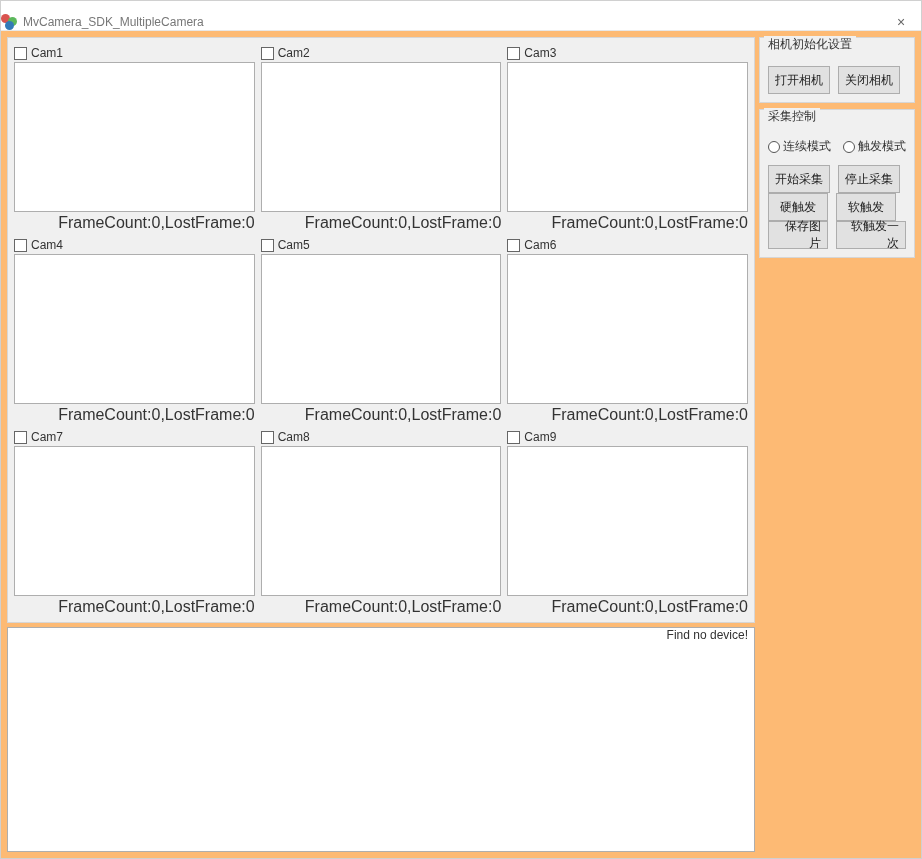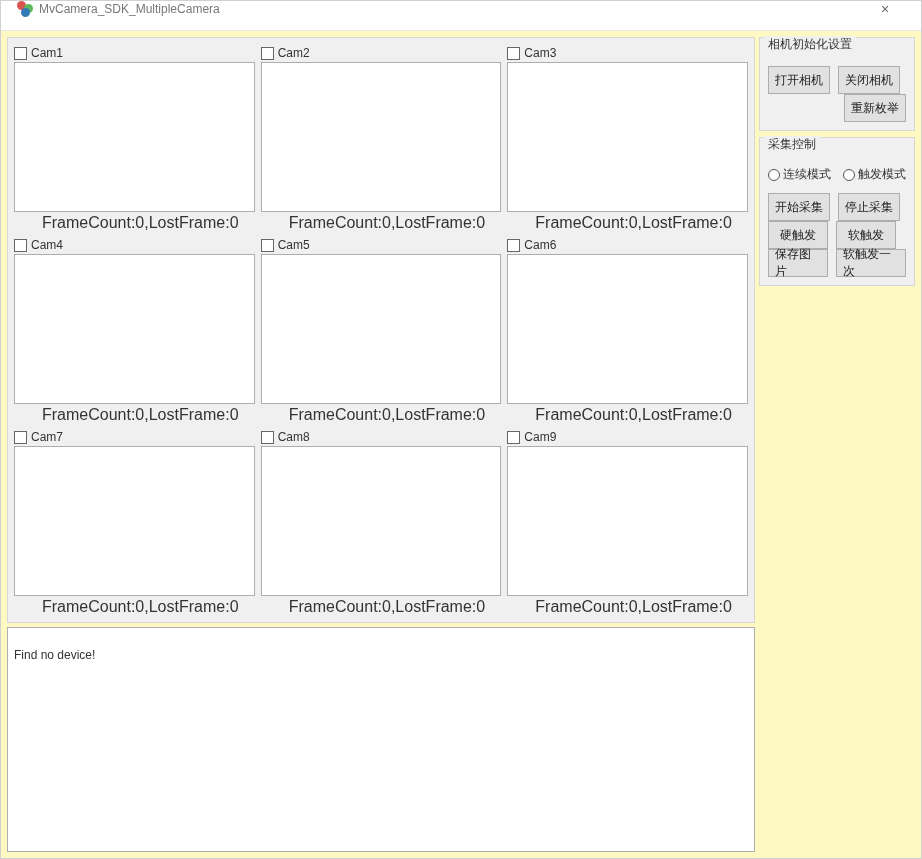--- a/index.html
+++ b/index.html
@@ -1,37 +1,37 @@
 <!DOCTYPE html>
 <html><head>
 <meta charset="utf-8">
 <style>
   * { box-sizing: border-box; }
   body { margin:0; font-family: "Microsoft YaHei", "Segoe UI", Tahoma, sans-serif; font-size:12px; background:#fff; color:#333; }
   .window { width:922px; height:859px; border:1px solid #d0d0d0; background:#fff; position:relative; }
-  .titlebar { height:30px; border-bottom:1px solid #e8e8e8; display:flex; align-items:flex-start; padding:0 16px; justify-content:space-between; }
+  .titlebar { height:30px; border-bottom:1px solid #e8e8e8; display:flex; align-items:flex-end; padding:0 0; justify-content:space-between; }
   .t-left { display:flex; align-items:center; gap:6px; color:#777; font-size:12px; }
   .t-icon { position:relative; width:16px; height:16px; }
   .t-icon span { position:absolute; width:9px; height:9px; border-radius:50%; }
   .ti-r { background:#d9534f; left:0; top:0; }
   .ti-g { background:#5cb85c; right:0; top:3px; }
   .ti-b { background:#337ab7; left:4px; bottom:0; }
   .t-close { color:#666; font-size:14px; width:40px; text-align:center; cursor:default; }
-  .client { position:absolute; top:30px; left:0; right:0; bottom:0; background:#fef9c3; padding:6px; }
+  .client { position:absolute; top:30px; left:0; right:0; bottom:0; background:#fdba74; padding:6px;text-align:right; }
   .content { display:flex; height:100%; gap:4px; }
   .left { flex:1; display:flex; flex-direction:column; }
   .cam-outer { border:1px solid #d6d6d6; background:#f0f0f0; padding:8px 6px 6px; }
   .cam-grid { display:grid; grid-template-columns:repeat(3,1fr); gap:6px 6px; }
   .cam-cell { }
   .cam-head { display:flex; align-items:center; gap:4px; margin-bottom:2px; }
   .chk { width:13px; height:13px; border:1px solid #666; background:#fff; display:inline-block; }
   .cam-label { font-size:12px; color:#333; }
   .cam-view { height:150px; border:1px solid #aeaeae; background:#fff; }
   .cam-stat { font-size:16px; color:#333; margin-top:2px;margin-left:28px; }
-  .log { flex:1; border:1px solid #aeaeae; background:#fff; margin-top:4px; padding:20px 6px; color:#333; overflow:auto; min-height:160px; }
+  .log { flex:1; border:1px solid #aeaeae; background:#fff; margin-top:4px; padding:0 6px; color:#333; overflow:auto; min-height:160px; }
   .right { width:156px; display:flex; flex-direction:column; gap:6px; }
   .group { border:1px solid #d6d6d6; background:#f0f0f0; position:relative; padding:28px 8px 8px; }
   .group-title { position:absolute; top:-2px; left:4px; background:#f0f0f0; padding:0 4px; font-size:12px; color:#333; }
   .btn { display:inline-flex; align-items:center; justify-content:center; height:28px; min-width:60px; background:#e1e1e1; border:1px solid #adadad; font-size:12px; color:#222; padding:0 6px; }
   .row { display:flex; gap:8px; }
   .row:last-child { margin-bottom:0; }
   .row.right-al { justify-content:flex-end; }
   .radio { display:flex; align-items:center; gap:3px; font-size:12px; color:#333; }
   .rad { width:12px; height:12px; border:1px solid #555; border-radius:50%; background:#fff; position:relative; display:inline-block; }
   .radio-row { display:flex; justify-content:space-between; margin-bottom:10px;font-family:Liberation Serif, serif; }
@@ -145,23 +145,20 @@
         </div>
       </div>
 
       <div class="right">
         <div class="group">
           <div class="group-title">相机初始化设置</div>
           <div class="row">
             <span class="btn">打开相机</span>
             <span class="btn">关闭相机</span>
           </div>
-          <div class="row right-al">
-            <span class="btn">重新枚举</span>
-          </div>
         </div>
 
         <div class="group">
           <div class="group-title">采集控制</div>
           <div class="radio-row">
             <label class="radio">
               <span class="rad"></span>
               <span>连续模式</span>
             </label>
             <label class="radio">

